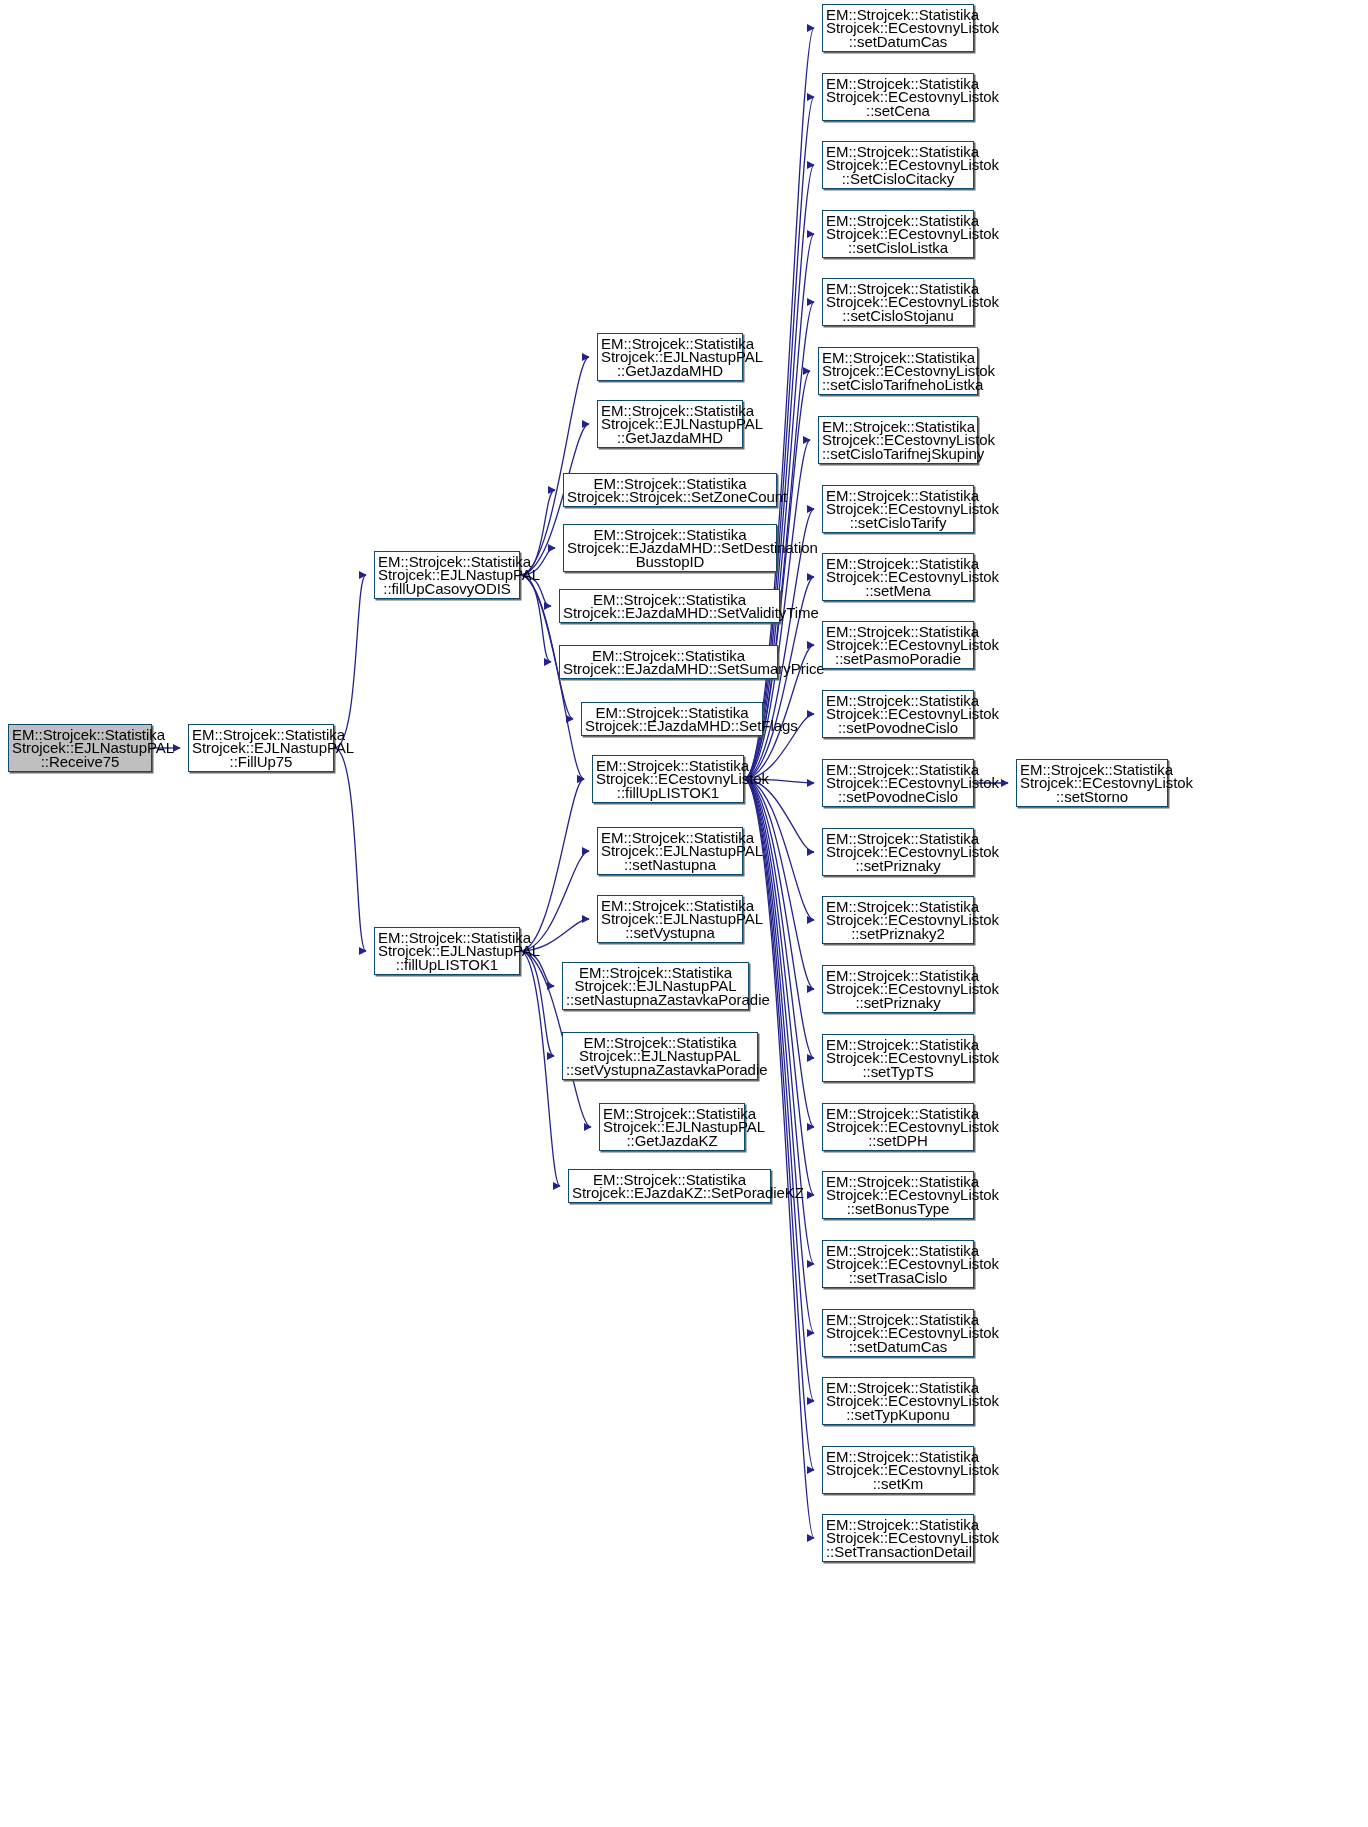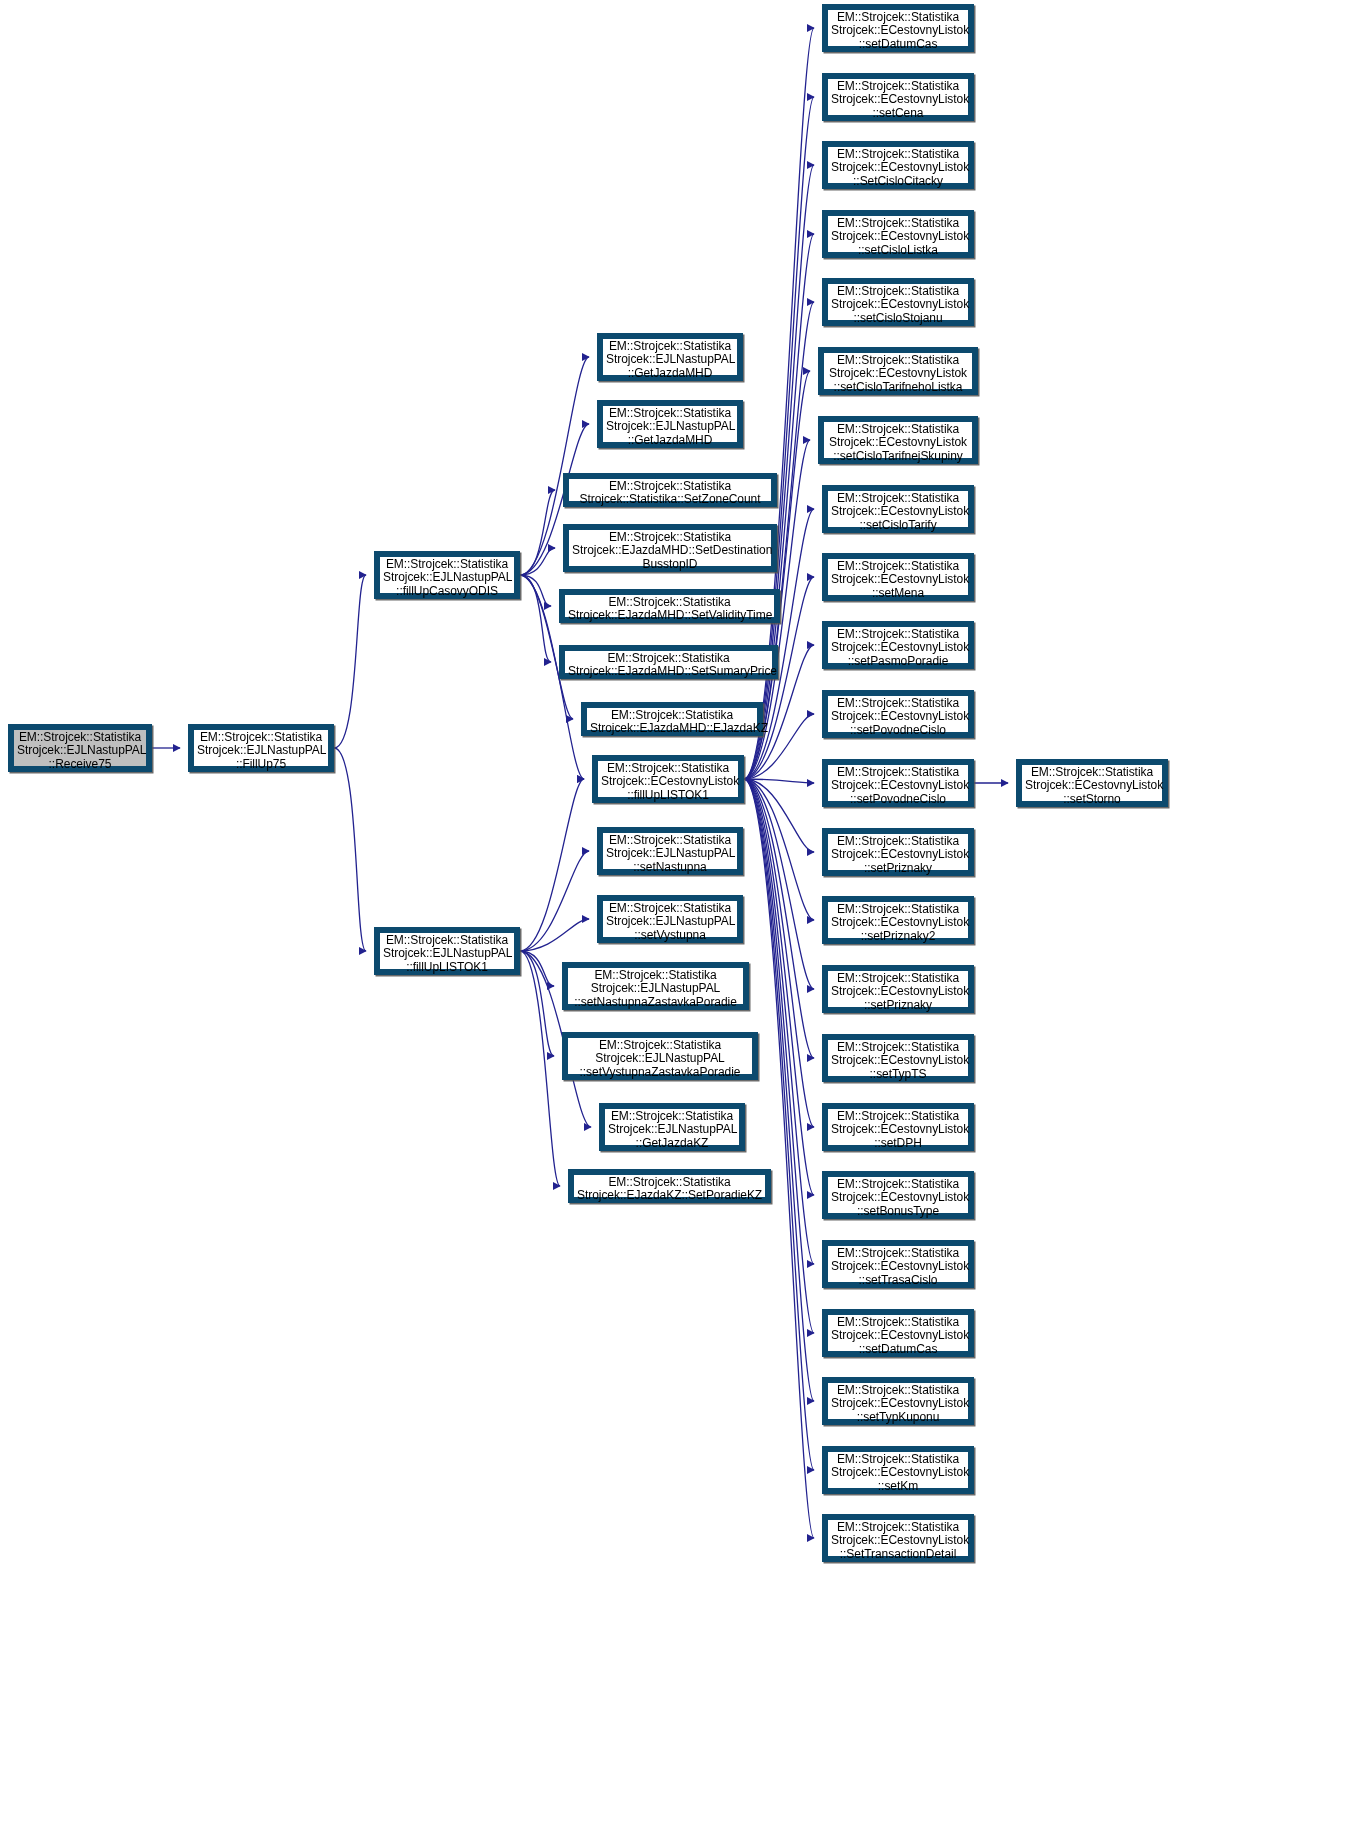--- a/index.html
+++ b/index.html
@@ -20,30 +20,30 @@
     position: absolute;
     left: 0;
     top: 0;
     width: 1368px;
     height: 1827px;
     pointer-events: none;
   }
   .node {
     position: absolute;
     box-sizing: border-box;
-    border: 6px solid #0c4a6e;
+    border: 1px solid #0c4a6e;
     background: #ffffff;
     color: #000000;
-    font-size: 12px;
+    font-size: 15px;
     line-height: 13.4px;
     text-align: center;
     display: flex;
     flex-direction: column;
     align-items: center;
-    justify-content: space-between;
+    justify-content: center;
     box-shadow: 1.5px 1.5px 0 rgba(80,80,80,0.85);
     padding: 1px 3px;
     letter-spacing: -0.05px;
     white-space: nowrap;
   }
   .node.root {
     background: #bfbfbf;
   }
   .node .ln {
     display: block;
@@ -131,38 +131,38 @@
         <span class="ln">Strojcek::EJLNastupPAL</span>
         <span class="ln">::GetJazdaMHD</span>
       </div>
       <div class="node" style="left: 597px; top: 400px; width: 146px; height: 48px;">
         <span class="ln">EM::Strojcek::Statistika</span>
         <span class="ln">Strojcek::EJLNastupPAL</span>
         <span class="ln">::GetJazdaMHD</span>
       </div>
       <div class="node" style="left: 563px; top: 473px; width: 214px; height: 34px;">
         <span class="ln">EM::Strojcek::Statistika</span>
-        <span class="ln">Strojcek::Statistika::SetZoneCount</span>
+        <span class="ln">Strojcek::Strojcek::SetZoneCount</span>
       </div>
       <div class="node" style="left: 563px; top: 524px; width: 214px; height: 48px;">
         <span class="ln">EM::Strojcek::Statistika</span>
         <span class="ln">Strojcek::EJazdaMHD::SetDestination</span>
         <span class="ln">BusstopID</span>
       </div>
       <div class="node" style="left: 559px; top: 589px; width: 221px; height: 34px;">
         <span class="ln">EM::Strojcek::Statistika</span>
         <span class="ln">Strojcek::EJazdaMHD::SetValidityTime</span>
       </div>
       <div class="node" style="left: 559px; top: 645px; width: 219px; height: 34px;">
         <span class="ln">EM::Strojcek::Statistika</span>
         <span class="ln">Strojcek::EJazdaMHD::SetSumaryPrice</span>
       </div>
       <div class="node" style="left: 581px; top: 702px; width: 182px; height: 34px;">
         <span class="ln">EM::Strojcek::Statistika</span>
-        <span class="ln">Strojcek::EJazdaMHD::EJazdaKZ</span>
+        <span class="ln">Strojcek::EJazdaMHD::SetFlags</span>
       </div>
       <div class="node" style="left: 592px; top: 755px; width: 152px; height: 48px;">
         <span class="ln">EM::Strojcek::Statistika</span>
         <span class="ln">Strojcek::ECestovnyListok</span>
         <span class="ln">::fillUpLISTOK1</span>
       </div>
       <div class="node" style="left: 597px; top: 827px; width: 146px; height: 48px;">
         <span class="ln">EM::Strojcek::Statistika</span>
         <span class="ln">Strojcek::EJLNastupPAL</span>
         <span class="ln">::setNastupna</span>

